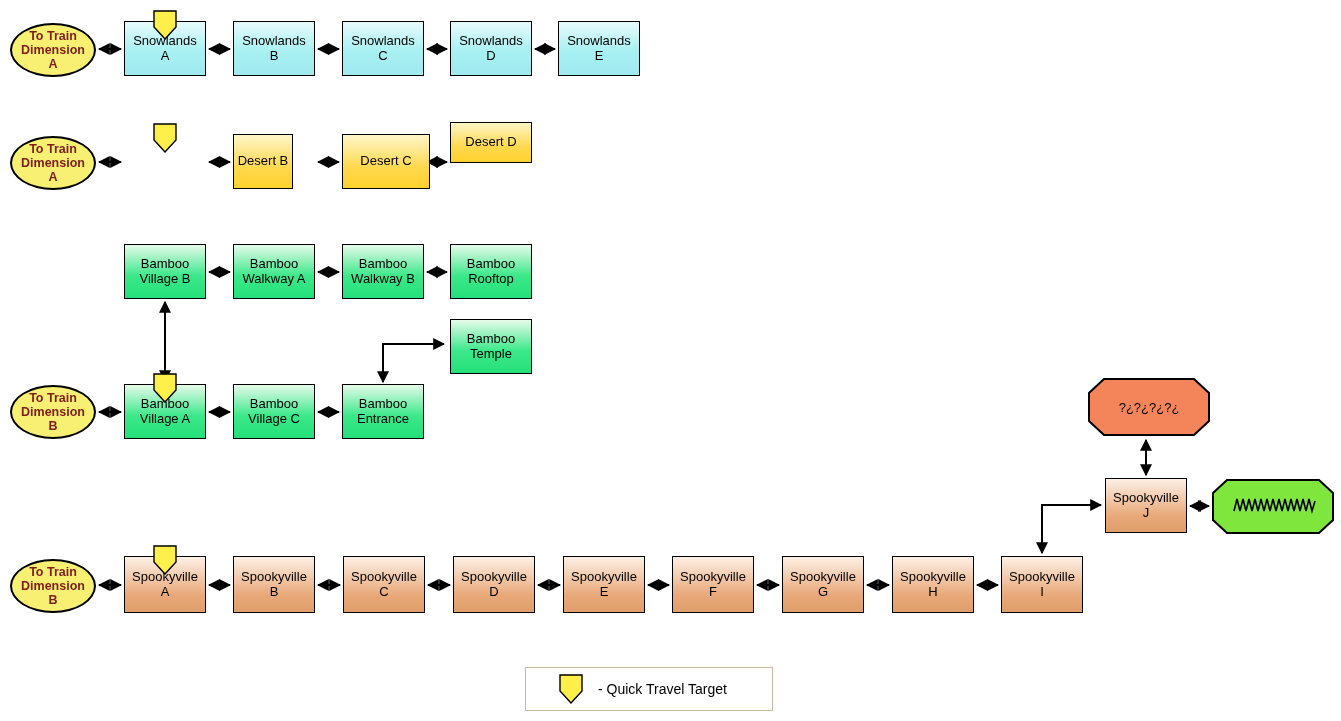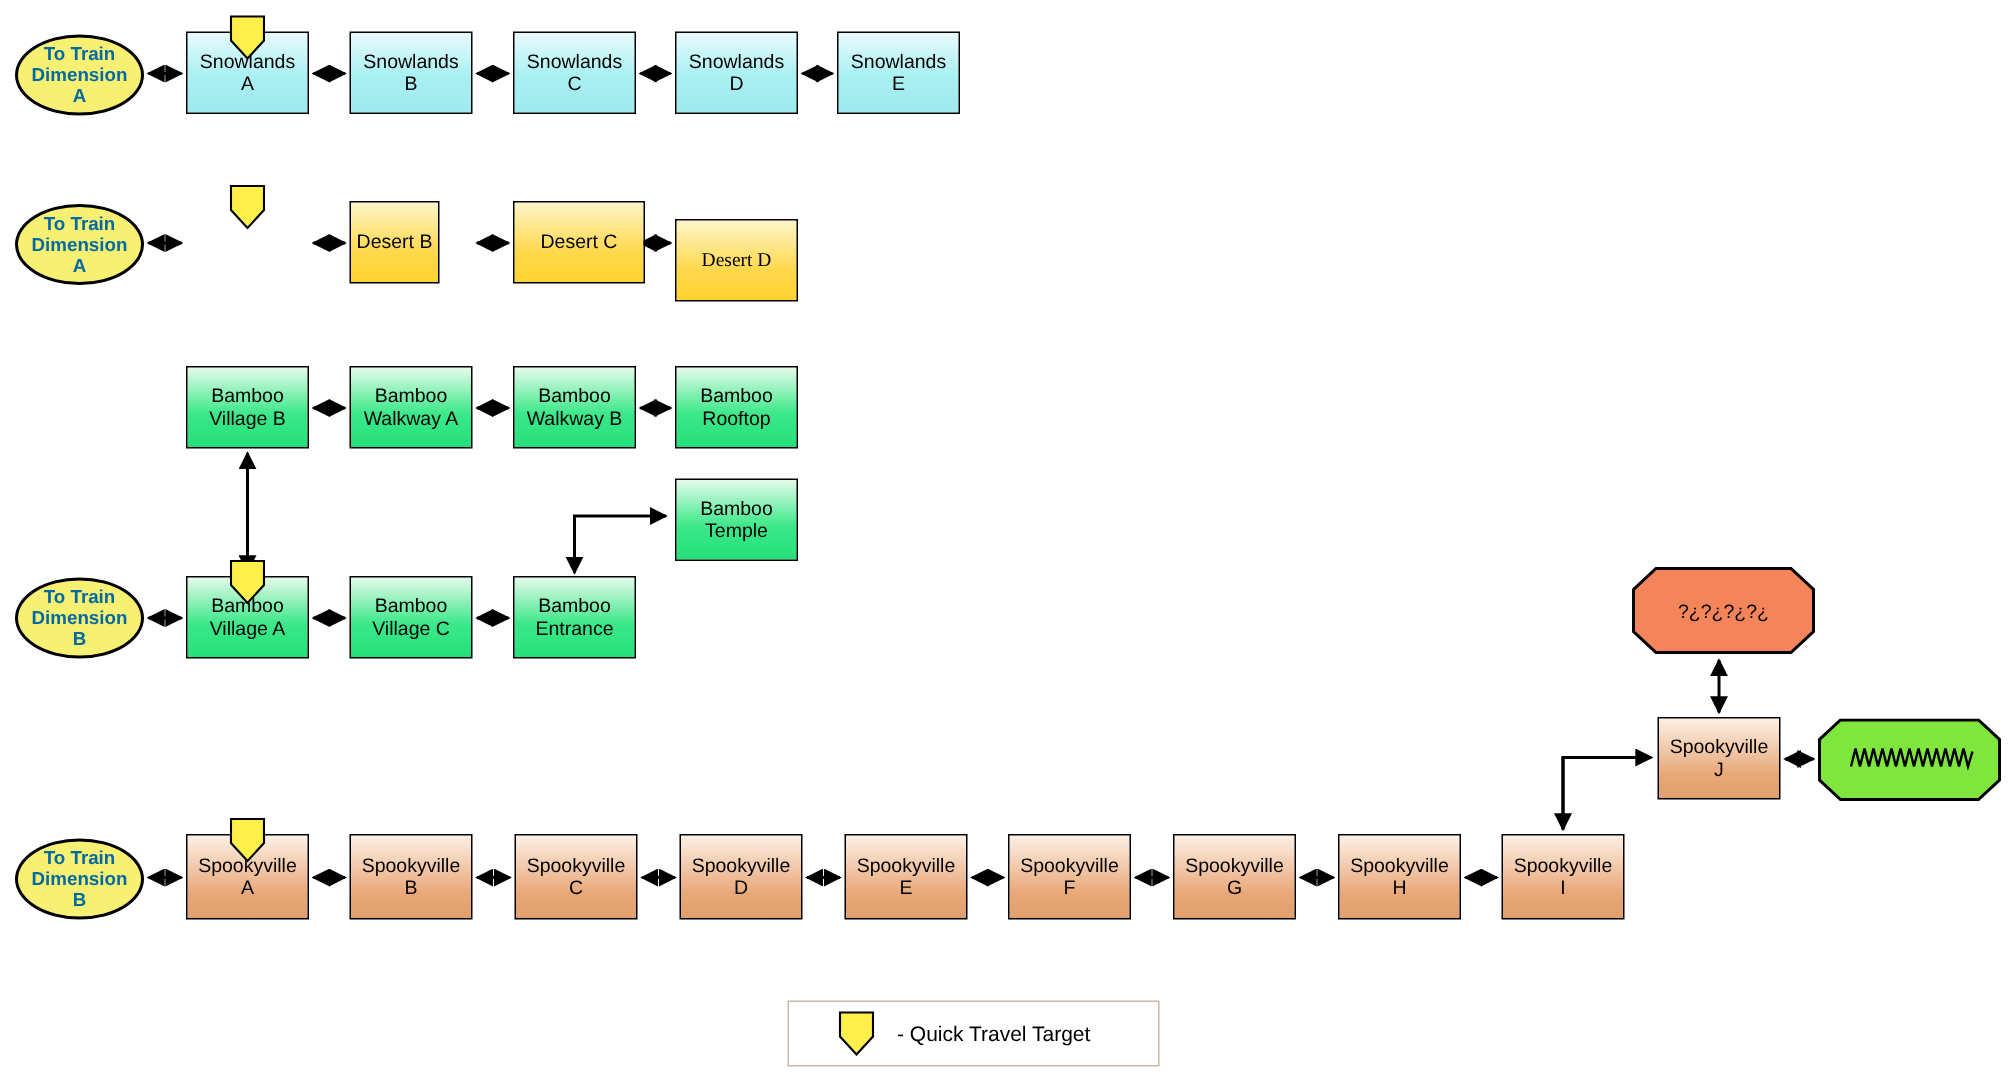--- a/index.html
+++ b/index.html
@@ -27,21 +27,21 @@
   .node.bamboo {background:linear-gradient(180deg,#e6fbea 0%,#3ce88a 58%,#24e079 100%);}
   .node.spooky {background:linear-gradient(180deg,#fdf0e6 0%,#e8a878 70%,#e09f6c 100%);text-align:center;}
 
   
   .ellipse{
     position:absolute;box-sizing:border-box;
     border:2px solid #000;border-radius:50%;
     background:#f7f073;
     display:flex;align-items:center;justify-content:center;
     text-align:center;line-height:1.12;white-space:pre-line;
-    font-size:12.5px;font-weight:bold;color:#0369a1;
+    font-size:12.5px;font-weight:bold;color:#7f1d1d;
     z-index:5;
   }
 
   
   .octagon{
     position:absolute;box-sizing:border-box;
     display:flex;align-items:center;justify-content:center;
     text-align:center;font-size:13px;color:#000;
     z-index:5;
   }
@@ -170,21 +170,21 @@
     <span class="lbl">Snowlands
 D</span></div>
   <div class="node snow" style="left:558px;top:21px;width:82px;height:55px;">
     <span class="lbl">Snowlands
 E</span></div>
 
   <div class="node desert" style="left:233px;top:134px;width:60px;height:55px;">
     <span class="lbl">Desert B</span></div>
   <div class="node desert" style="left:342px;top:134px;width:88px;height:55px;">
     <span class="lbl">Desert C</span></div>
-  <div class="node desert" style="left:450px;top:146px;width:82px;height:55px;font-family:Liberation Serif, serif;">
+  <div class="node desert" style="left:450px;top:122px;width:82px;height:41px;">
     <span class="lbl">Desert D</span></div>
 
   <div class="node bamboo" style="left:124px;top:244px;width:82px;height:55px;">
     <span class="lbl">Bamboo
 Village B</span></div>
   <div class="node bamboo" style="left:233px;top:244px;width:82px;height:55px;">
     <span class="lbl">Bamboo
 Walkway A</span></div>
   <div class="node bamboo" style="left:342px;top:244px;width:82px;height:55px;">
     <span class="lbl">Bamboo

